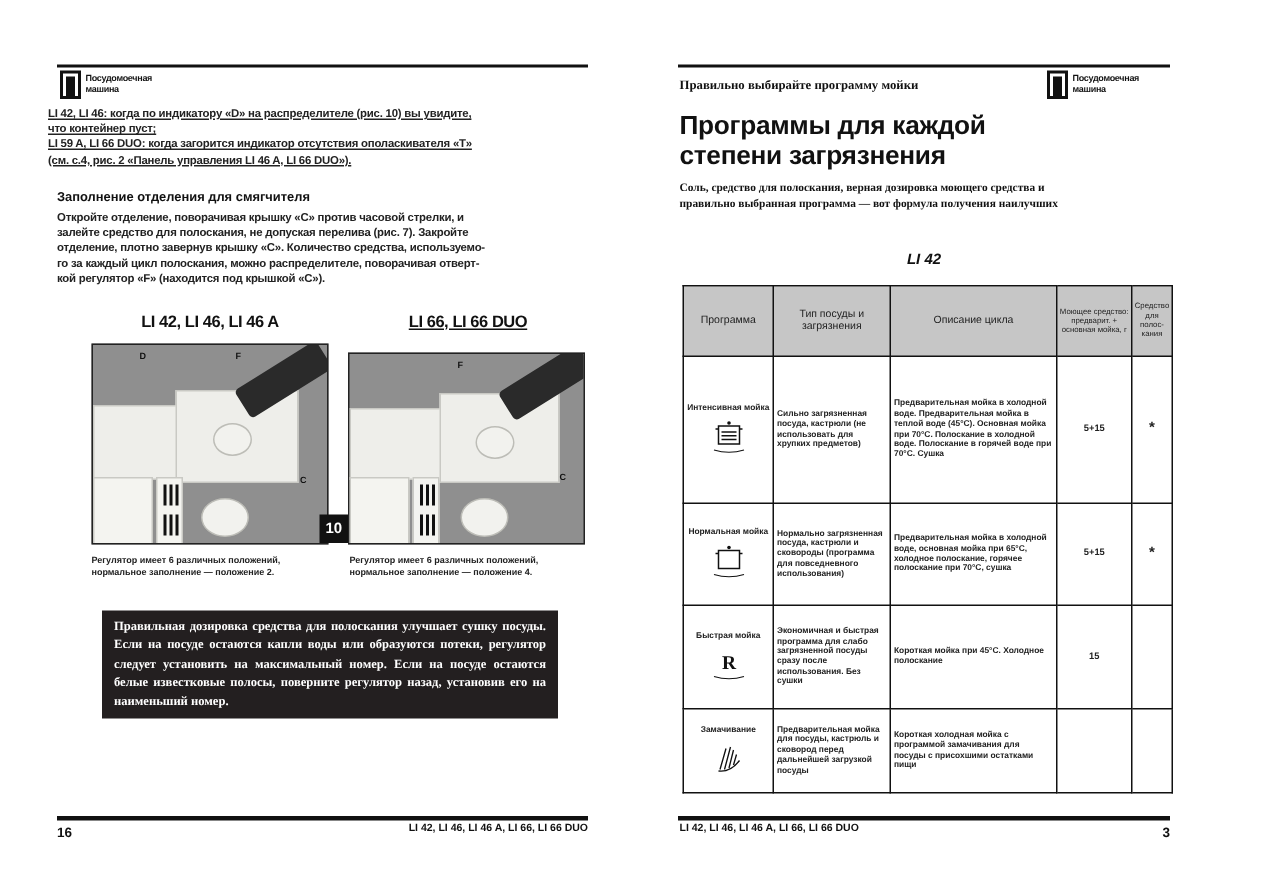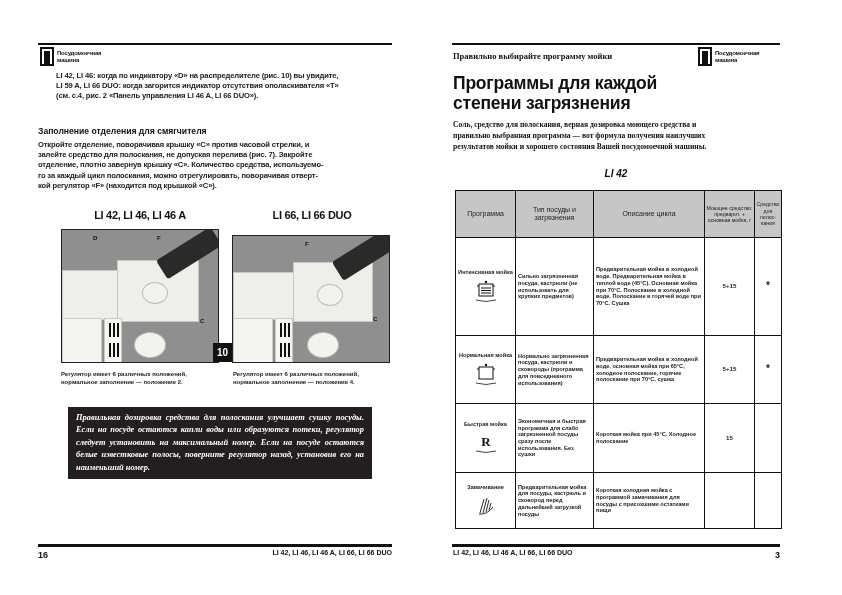--- a/index.html
+++ b/index.html
@@ -60,33 +60,34 @@
   <div class="rule" style="left:38px; top:43px; width:354px;"></div>
 
   <div class="logo" style="left:40px; top:47px;">
     <div class="logo-box"></div>
     <div class="logo-text">
       <div>Посудомоечная</div>
       <div>машина</div>
     </div>
   </div>
 
-  <div class="abs body-txt" style="left:56px; top:71px; width:356px;">
+  <div class="abs body-txt" style="left:32px; top:71px; width:356px;text-decoration:underline;">
     <div>LI 42, LI 46: когда по индикатору «D» на распределителе (рис. 10) вы увидите,</div>
+    <div>что контейнер пуст;</div>
     <div>LI 59 A, LI 66 DUO: когда загорится индикатор отсутствия ополаскивателя «T»</div>
     <div>(см. с.4, рис. 2 «Панель управления LI 46 A, LI 66 DUO»).</div>
   </div>
 
   <div class="abs h-sub" style="left:38px; top:126px;">Заполнение отделения для смягчителя</div>
 
   <div class="abs body-txt" style="left:38px; top:140px; width:356px;">
     <div>Откройте отделение, поворачивая крышку «C» против часовой стрелки, и</div>
     <div>залейте средство для полоскания, не допуская перелива (рис. 7). Закройте</div>
     <div>отделение, плотно завернув крышку «C». Количество средства, используемо-</div>
-    <div>го за каждый цикл полоскания, можно отрегулировать, поворачивая отверт-</div>
+    <div>го за каждый цикл полоскания, можно распределителе, поворачивая отверт-</div>
     <div>кой регулятор «F» (находится под крышкой «C»).</div>
   </div>
 
   <div class="abs fig-title" style="left:60px; top:209px; width:160px;">LI 42, LI 46, LI 46 A</div>
   <div class="photo" style="left:61px; top:229px; width:158px; height:134px;">
     <div class="tray" style="left:0; top:40px; width:110px; height:50px;"></div>
     <div class="tray" style="left:55px; top:30px; width:82px; height:62px;"></div>
     <div class="cap" style="left:80px; top:52px; width:26px; height:22px;"></div>
     <div class="bottle" style="left:95px; top:12px; width:64px; height:22px;"></div>
     <div class="slots" style="left:0; top:88px; width:40px; height:46px;"></div>
@@ -97,21 +98,21 @@
         <i style="left:4px;top:24px;height:14px"></i>
         <i style="left:8px;top:24px;height:14px"></i>
         <i style="left:12px;top:24px;height:14px"></i>
       </div>
     <div class="cap" style="left:72px; top:102px; width:32px; height:26px;"></div>
     <span class="label" style="left:31px; top:5px;">D</span>
     <span class="label" style="left:95px; top:5px;">F</span>
     <span class="label" style="left:138px; top:88px;">C</span>
   </div>
 
-  <div class="abs fig-title" style="left:232px; top:209px; width:160px;">LI 66, LI 66 DUO</div>
+  <div class="abs fig-title" style="left:232px; top:209px; width:160px;text-decoration:underline;">LI 66, LI 66 DUO</div>
   <div class="photo" style="left:232px; top:235px; width:158px; height:128px;">
     <div class="tray" style="left:0; top:36px; width:110px; height:48px;"></div>
     <div class="tray" style="left:60px; top:26px; width:80px; height:60px;"></div>
     <div class="cap" style="left:84px; top:48px; width:26px; height:22px;"></div>
     <div class="bottle" style="left:100px; top:8px; width:62px; height:22px;"></div>
     <div class="slots" style="left:0; top:82px; width:40px; height:46px;"></div>
     <div class="slots" style="left:42px; top:82px; width:18px; height:46px;">
         <i style="left:4px;top:4px;height:14px"></i>
         <i style="left:8px;top:4px;height:14px"></i>
         <i style="left:12px;top:4px;height:14px"></i>
@@ -128,21 +129,21 @@
 
   <div class="abs caption" style="left:61px; top:370px; width:162px;">
     <div>Регулятор имеет 6 различных положений,</div>
     <div>нормальное заполнение — положение 2.</div>
   </div>
   <div class="abs caption" style="left:233px; top:370px; width:162px;">
     <div>Регулятор имеет 6 различных положений,</div>
     <div>нормальное заполнение — положение 4.</div>
   </div>
 
-  <div class="note-box" style="left:68px; top:407px; width:304px; height:72px;font-style:italic;">Правильная дозировка средства для полоскания улучшает сушку посуды. Если на посуде остаются капли воды или образуются потеки, регулятор следует установить на максимальный номер. Если на посуде остаются белые известковые полосы, поверните регулятор назад, установив его на наименьший номер.</div>
+  <div class="note-box" style="left:68px; top:407px; width:304px; height:72px;">Правильная дозировка средства для полоскания улучшает сушку посуды. Если на посуде остаются капли воды или образуются потеки, регулятор следует установить на максимальный номер. Если на посуде остаются белые известковые полосы, поверните регулятор назад, установив его на наименьший номер.</div>
 
   <div class="rule thick" style="left:38px; top:544px; width:354px;"></div>
   <div class="abs footer-num" style="left:38px; top:550px;">16</div>
   <div class="abs footer-models" style="right:450px; top:549px;">LI 42, LI 46, LI 46 A, LI 66, LI 66 DUO</div>
 </div>
 
 <div>
   <div class="rule" style="left:452px; top:43px; width:328px;"></div>
   <div class="abs sec-title" style="left:453px; top:51px;">Правильно выбирайте программу мойки</div>
 
@@ -155,21 +156,20 @@
   </div>
 
   <div class="abs big-h" style="left:453px; top:73px;">
     <div>Программы для каждой</div>
     <div>степени загрязнения</div>
   </div>
 
   <div class="abs intro" style="left:453px; top:120px; width:330px;">
     <div>Соль, средство для полоскания, верная дозировка моющего средства и</div>
     <div>правильно выбранная программа — вот формула получения наилучших</div>
-    <div>результатов мойки и хорошего состояния Вашей посудомоечной машины.</div>
   </div>
 
   <div class="abs tbl-title" style="left:452px; top:168px; width:328px;font-style:italic;">LI 42</div>
 
   <table class="prog" style="left:455px; top:190px; width:326px;">
     <colgroup>
       <col style="width:60px">
         <col style="width:78px">
         <col style="width:111px">
         <col style="width:50px">

